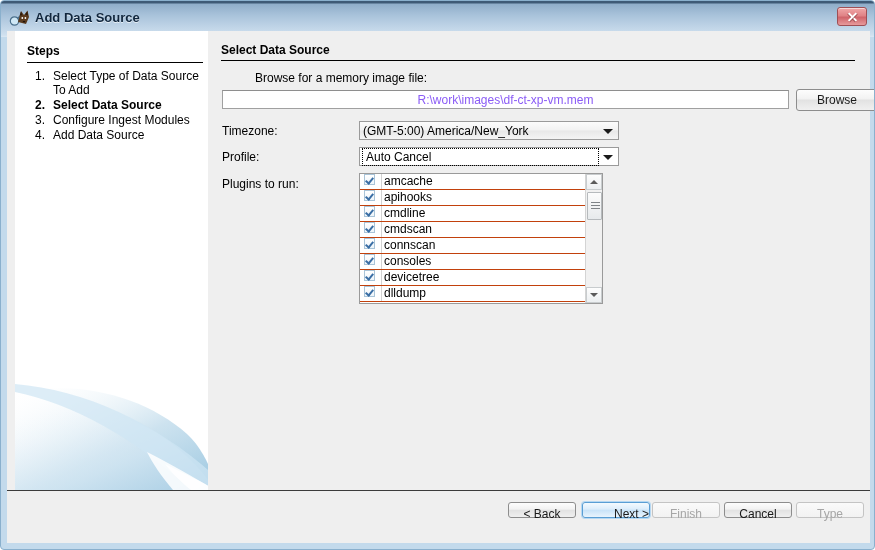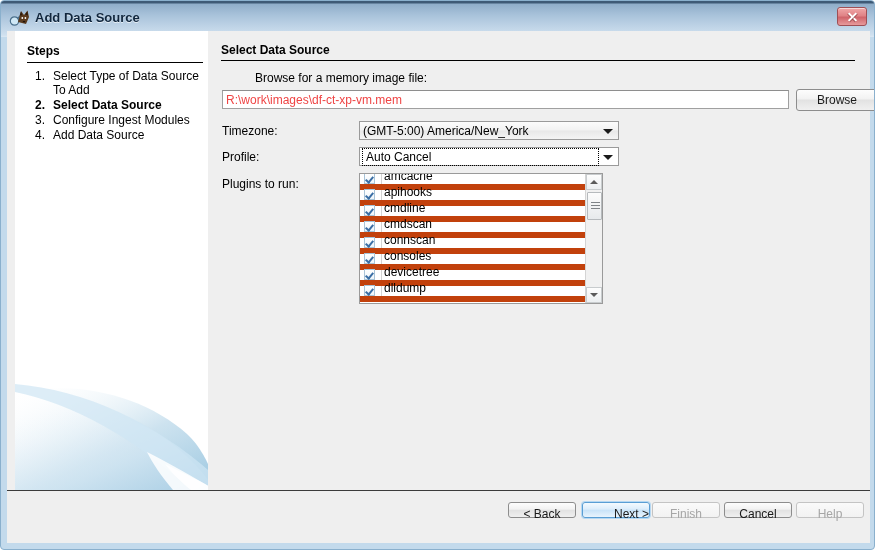--- a/index.html
+++ b/index.html
@@ -174,24 +174,25 @@
   .path-field {
     position: absolute;
     left: 14px; top: 59px;
     width: 567px; height: 19px;
     box-sizing: border-box;
     background: #ffffff;
     border: 1px solid #a0a0a0;
     border-top-color: #8e8e8e;
     font-family: "Liberation Sans", sans-serif;
     font-size: 12px;
-    color: #ef4444;
+    color: #8b5cf6;
     padding: 0 3px;
     line-height: 17px;
     outline: none;
+    text-align: center;
   }
   .browse-btn {
     position: absolute;
     left: 588px; top: 58px;
     width: 82px; height: 22px;
   }
 
   .row-label {
     position: absolute;
     left: 14px;
@@ -247,23 +248,23 @@
   }
   .plugin-rows {
     position: absolute;
     left: 0; top: 0;
     right: 17px;
   }
   .plugin-row {
     position: relative;
     height: 16px;
     box-sizing: border-box;
-    border-bottom: 6px solid #c2410c;
+    border-bottom: 1px solid #c2410c;
     display: flex;
-    align-items: flex-end;
+    align-items: flex-start;
     background: #ffffff;
   }
   .pl-check {
     width: 11px; height: 11px;
     box-sizing: border-box;
     margin-left: 4px;
     margin-right: 5px;
     flex: 0 0 auto;
     border: 1px solid #a9c4d8;
     background: linear-gradient(to bottom, #ffffff 0%, #eef5fa 100%);
@@ -557,17 +558,17 @@
       </div>
     </div>
 
     <div class="footer-rule"></div>
 
     <div class="footer">
       <button class="btn btn-back">&lt; Back</button>
       <button class="btn btn-next focused">Next &gt;</button>
       <button class="btn btn-finish disabled">Finish</button>
       <button class="btn btn-cancel">Cancel</button>
-      <button class="btn btn-help disabled">Help</button>
+      <button class="btn btn-help disabled">Type</button>
     </div>
 
   </div>
 </div>
 
 </body></html>

